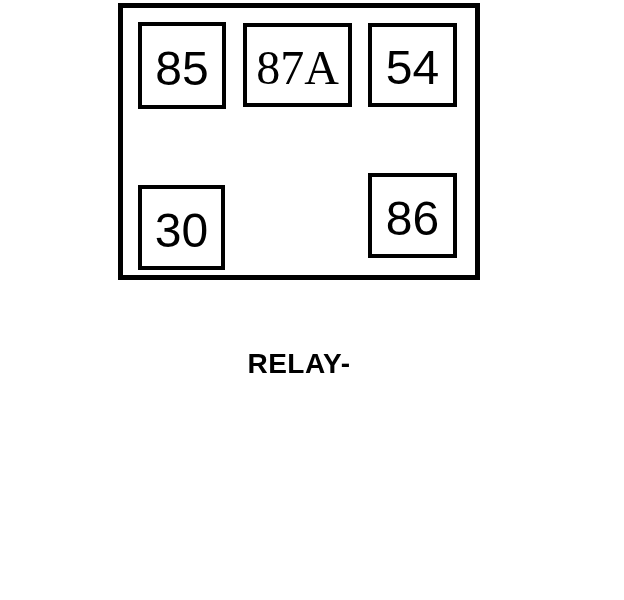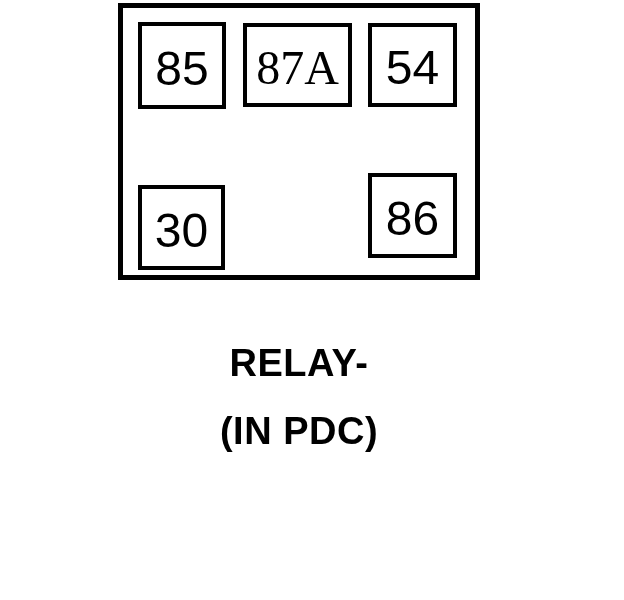--- a/index.html
+++ b/index.html
@@ -44,21 +44,21 @@
   .pin-30  { left: 138px; top: 173px; width: 87px;  height: 85px; margin-top: 12px; }
   .pin-86  { left: 368px; top: 173px; width: 89px;  height: 85px; }
   .caption {
     position: absolute;
     left: 118px;
     top: 330px;
     width: 362px;
     text-align: center;
   }
   .caption-line {
-    font-size: 38px;
+    font-size: 28px;
     font-weight: 700;
     line-height: 67.5px;
     letter-spacing: 0.5px;
     white-space: nowrap;
   }
 </style>
 </head>
 <body style="background: rgb(255, 255, 255); color: rgb(0, 0, 0);">
 
 <div class="relay-outline"></div>
@@ -68,14 +68,13 @@
 <div class="pin-box pin-87a">87A</div>
 
 <div class="pin-box pin-87">54</div>
 
 <div class="pin-box pin-30">30</div>
 
 <div class="pin-box pin-86">86</div>
 
 <div class="caption">
   <div class="caption-line">RELAY-</div>
-  <div class="caption-line">(IN PDC)</div>
 </div>
 
 </body></html>

